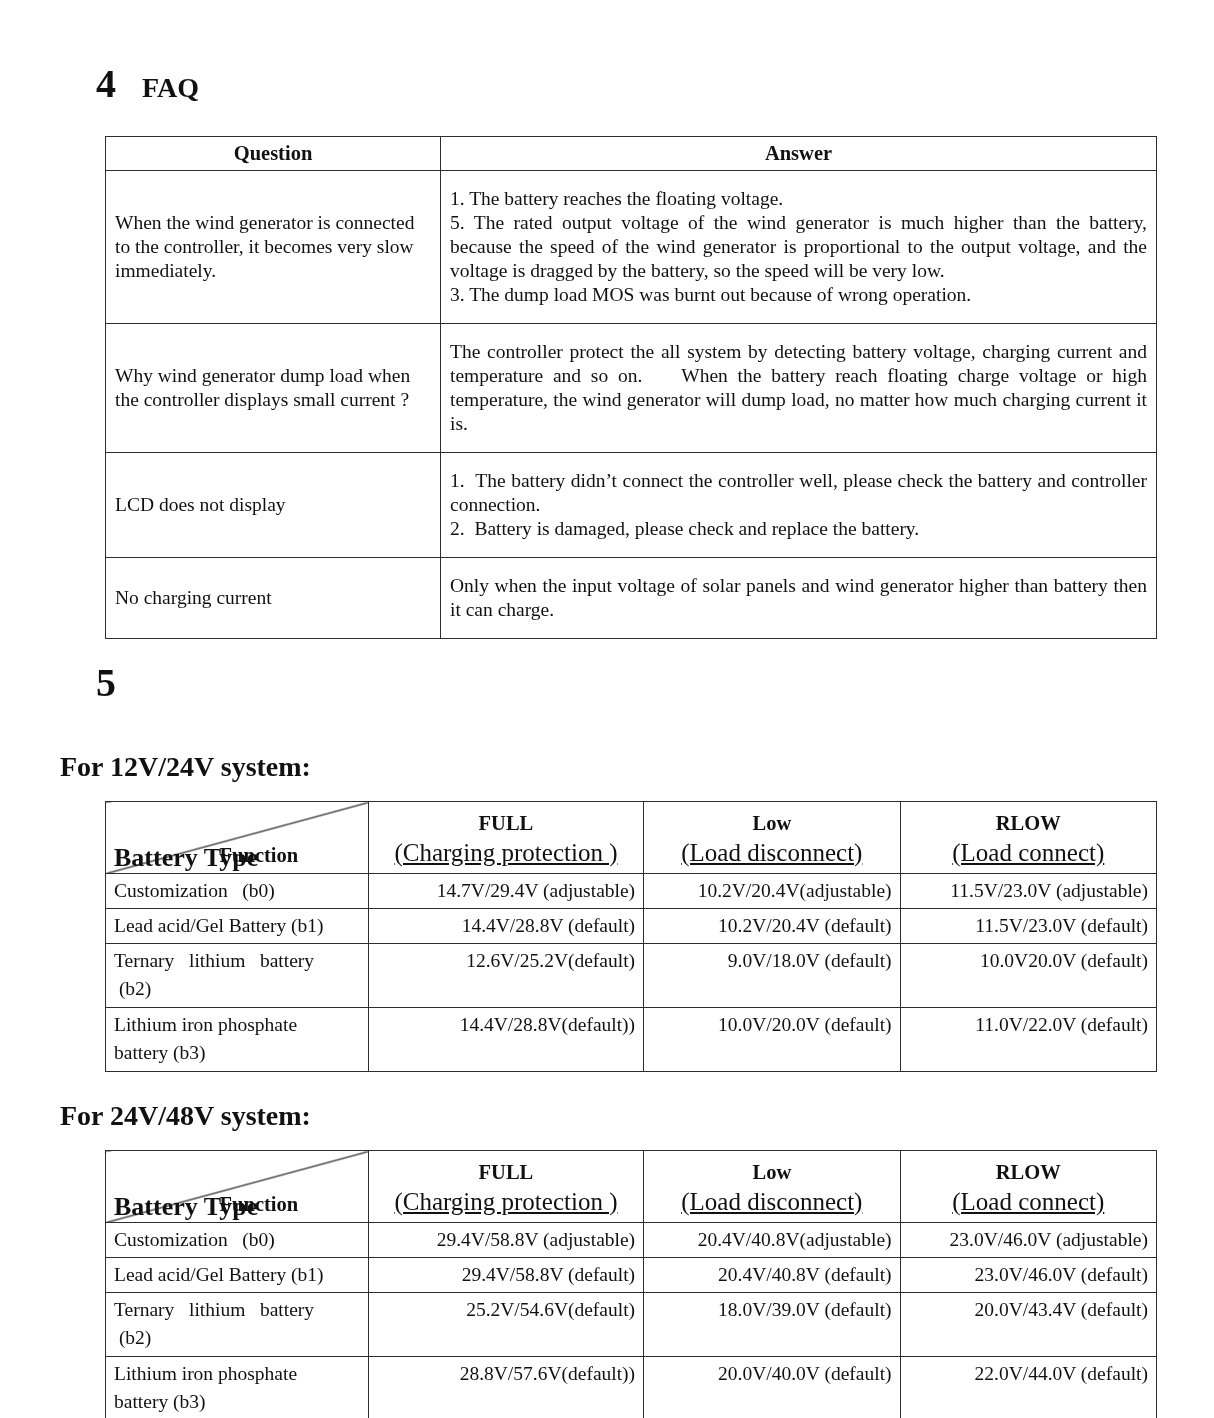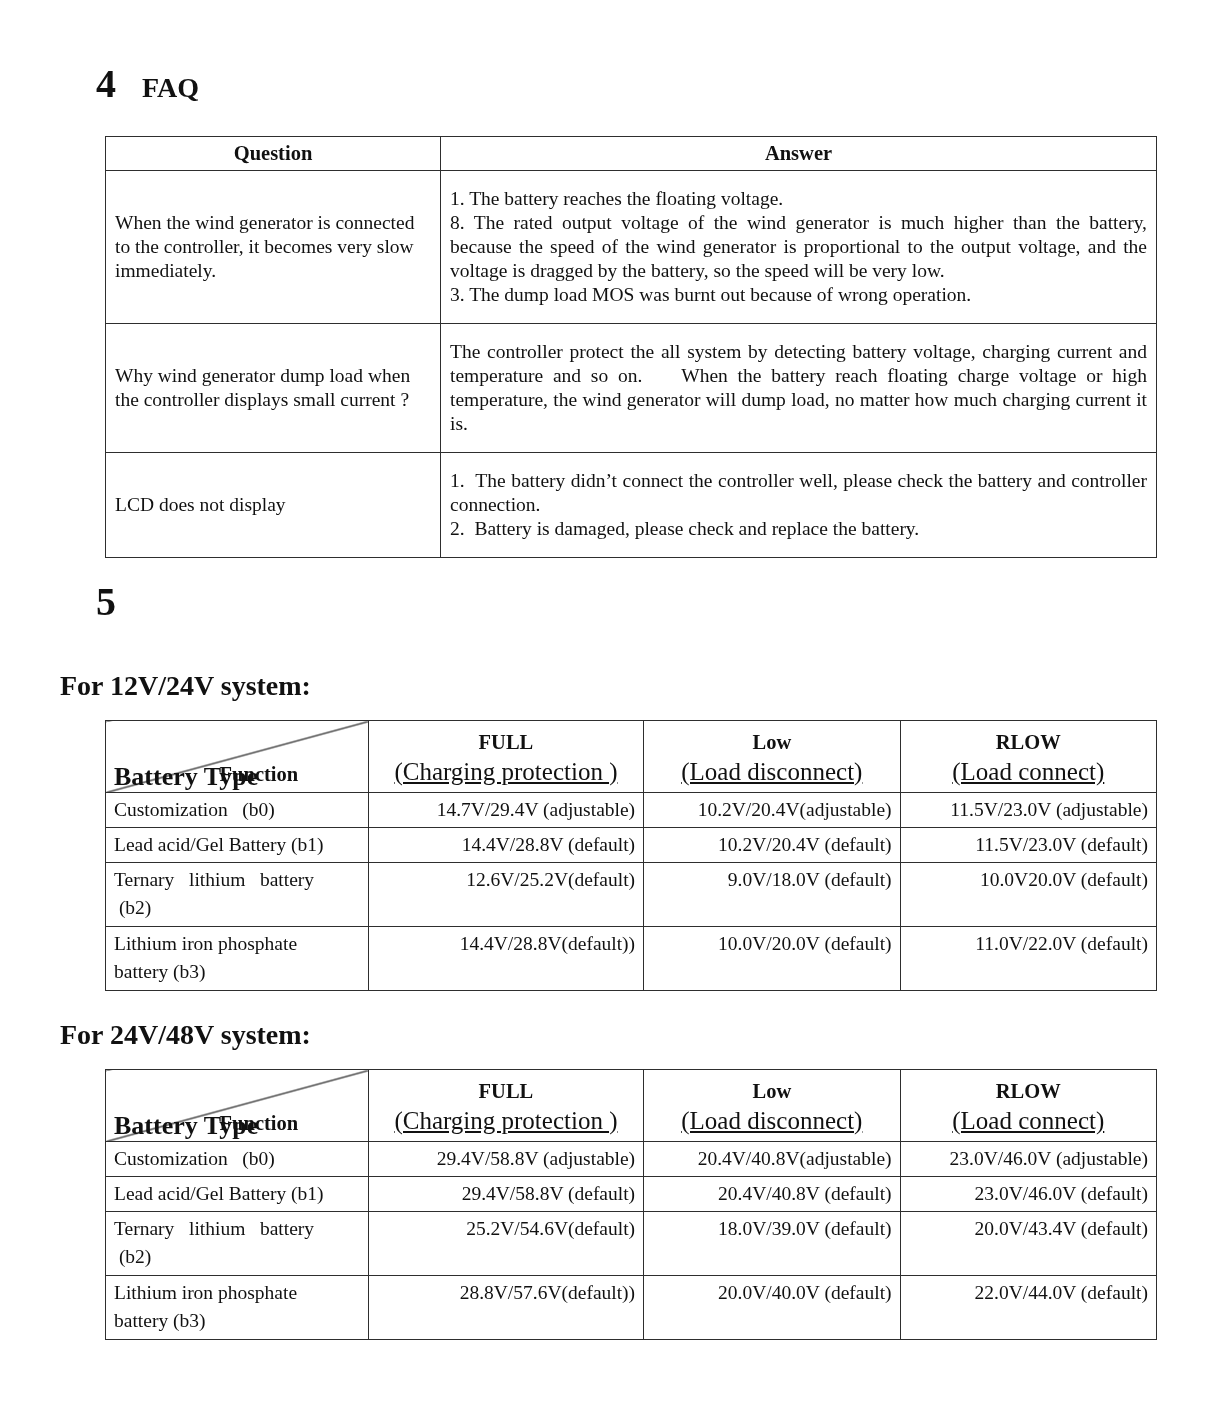--- a/index.html
+++ b/index.html
@@ -83,35 +83,41 @@
     <tr>
       <th>Question</th>
       <th>Answer</th>
     </tr>
   </thead>
   <tbody>
     <tr>
       <td class="q">When the wind generator is connected to the controller, it becomes very slow immediately.</td>
       <td class="a">
         <p>1. The battery reaches the floating voltage.</p>
-        <p>8. The rated output voltage of the wind generator is much higher than the battery, because the speed of the wind generator is proportional to the output voltage, and the voltage is dragged by the battery, so the speed will be very low.</p>
+        <p>5. The rated output voltage of the wind generator is much higher than the battery, because the speed of the wind generator is proportional to the output voltage, and the voltage is dragged by the battery, so the speed will be very low.</p>
         <p>3. The dump load MOS was burnt out because of wrong operation.</p>
       </td>
     </tr>
     <tr>
       <td class="q">Why wind generator dump load when the controller displays small current ?</td>
       <td class="a">
         <p>The controller protect the all system by detecting battery voltage, charging current and temperature and so on.&nbsp;&nbsp;&nbsp; When the battery reach floating charge voltage or high temperature, the wind generator will dump load, no matter how much charging current it is.</p>
       </td>
     </tr>
     <tr>
       <td class="q">LCD does not display</td>
       <td class="a">
         <p>1.&nbsp; The battery didn’t connect the controller well, please check the battery and controller connection.</p>
         <p>2.&nbsp; Battery is damaged, please check and replace the battery.</p>
+      </td>
+    </tr>
+    <tr>
+      <td class="q">No charging current</td>
+      <td class="a">
+        <p>Only when the input voltage of solar panels and wind generator higher than battery then it can charge.</p>
       </td>
     </tr>
   </tbody>
 </table>
 
 <div class="sec-heading" id="sec5">
   <span class="sec-num">5</span>
 </div>
 
 <div class="sub-heading" id="sub1">For 12V/24V system:</div>

